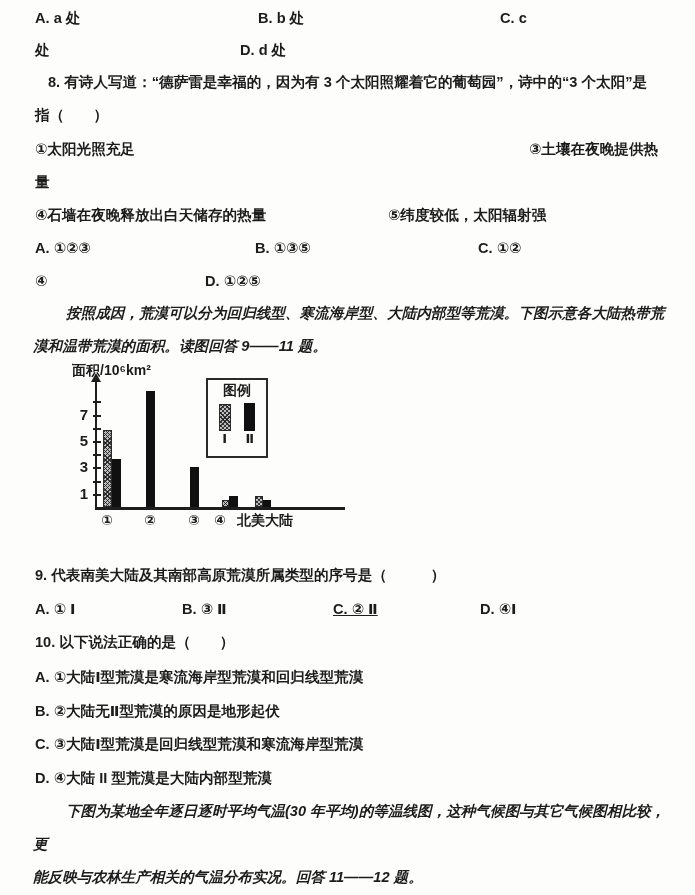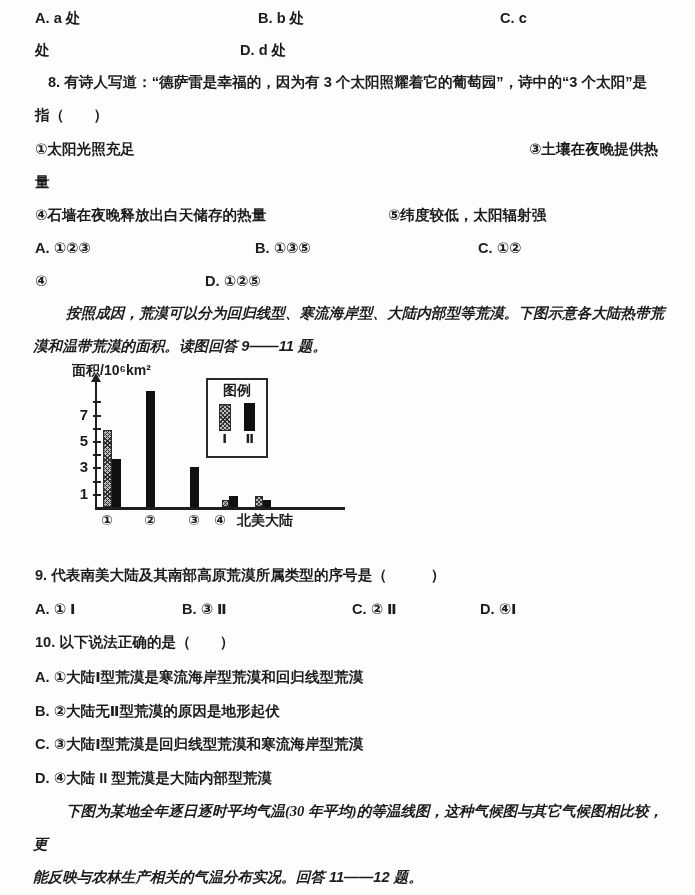--- a/index.html
+++ b/index.html
@@ -91,40 +91,40 @@
       </div>
       <div class="t-row kai" style="top: 336px;">
         <span class="t-seg" style="left: 33px;">漠和温带荒漠的面积。读图回答 9——11 题。</span>
       </div>
       <div class="t-row" style="top: 565px;">
         <span class="t-seg" style="left: 35px;">9. 代表南美大陆及其南部高原荒漠所属类型的序号是（　　　）</span>
       </div>
       <div class="t-row" style="top: 599px;">
         <span class="t-seg" style="left: 35px;">A. ① Ⅰ</span>
         <span class="t-seg" style="left: 182px;">B. ③ Ⅱ</span>
-        <span class="t-seg" style="left: 352px;">C. ② Ⅱ</span>
+        <span class="t-seg" style="left: 333px; text-decoration: underline;">C. ② Ⅱ</span>
         <span class="t-seg" style="left: 480px;">D. ④Ⅰ</span>
       </div>
       <div class="t-row" style="top: 632px;">
         <span class="t-seg" style="left: 35px;">10. 以下说法正确的是（　　）</span>
       </div>
       <div class="t-row" style="top: 667px;">
         <span class="t-seg" style="left: 35px;">A. ①大陆Ⅰ型荒漠是寒流海岸型荒漠和回归线型荒漠</span>
       </div>
       <div class="t-row" style="top: 701px;">
         <span class="t-seg" style="left: 35px;">B. ②大陆无Ⅱ型荒漠的原因是地形起伏</span>
       </div>
       <div class="t-row" style="top: 734px;">
         <span class="t-seg" style="left: 35px;">C. ③大陆Ⅰ型荒漠是回归线型荒漠和寒流海岸型荒漠</span>
       </div>
       <div class="t-row" style="top: 768px;">
         <span class="t-seg" style="left: 35px;">D. ④大陆 II 型荒漠是大陆内部型荒漠</span>
       </div>
       <div class="t-row kai" style="top: 801px;">
-        <span class="t-seg" style="left: 66px; font-family: Liberation Serif, serif;">下图为某地全年逐日逐时平均气温(30 年平均)的等温线图，这种气候图与其它气候图相比较，</span>
+        <span class="t-seg" style="left: 66px;">下图为某地全年逐日逐时平均气温(30 年平均)的等温线图，这种气候图与其它气候图相比较，</span>
       </div>
       <div class="t-row kai" style="top: 834px;">
         <span class="t-seg" style="left: 33px;">更</span>
       </div>
       <div class="t-row kai" style="top: 867px;">
         <span class="t-seg" style="left: 33px;">能反映与农林生产相关的气温分布实况。回答 11——12 题。</span>
       </div>
     </div>
 
   <div id="chart">

